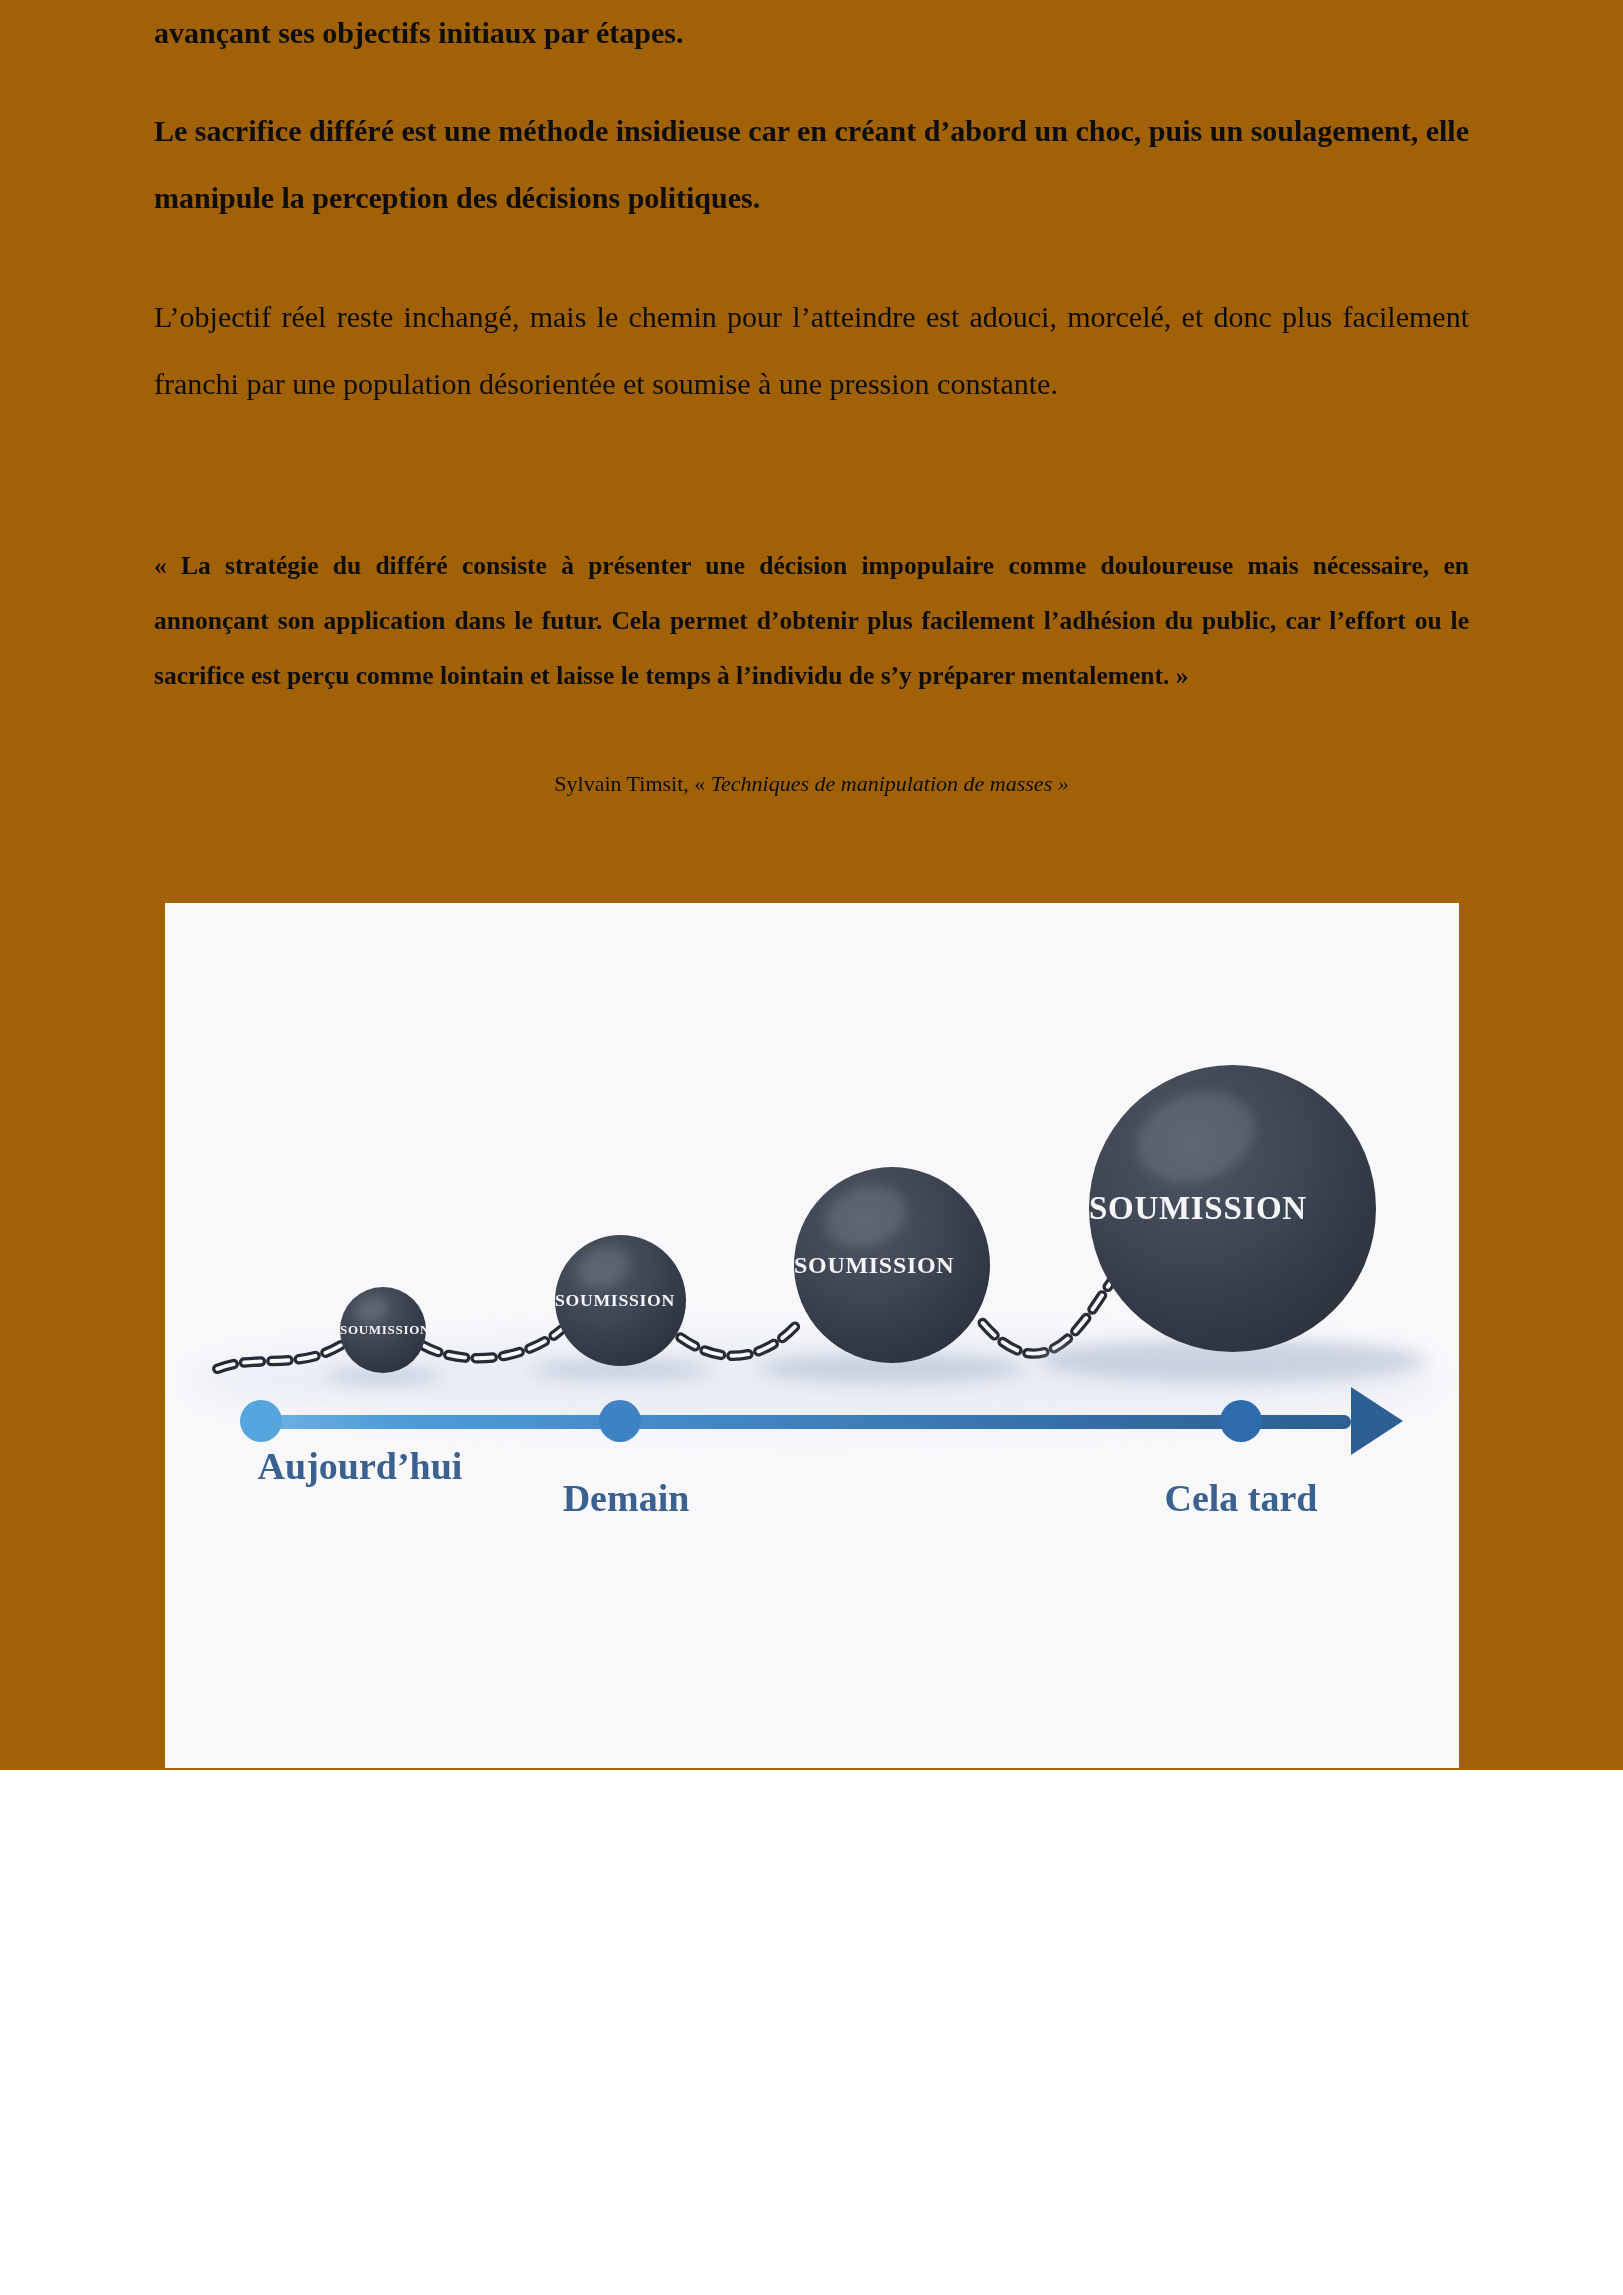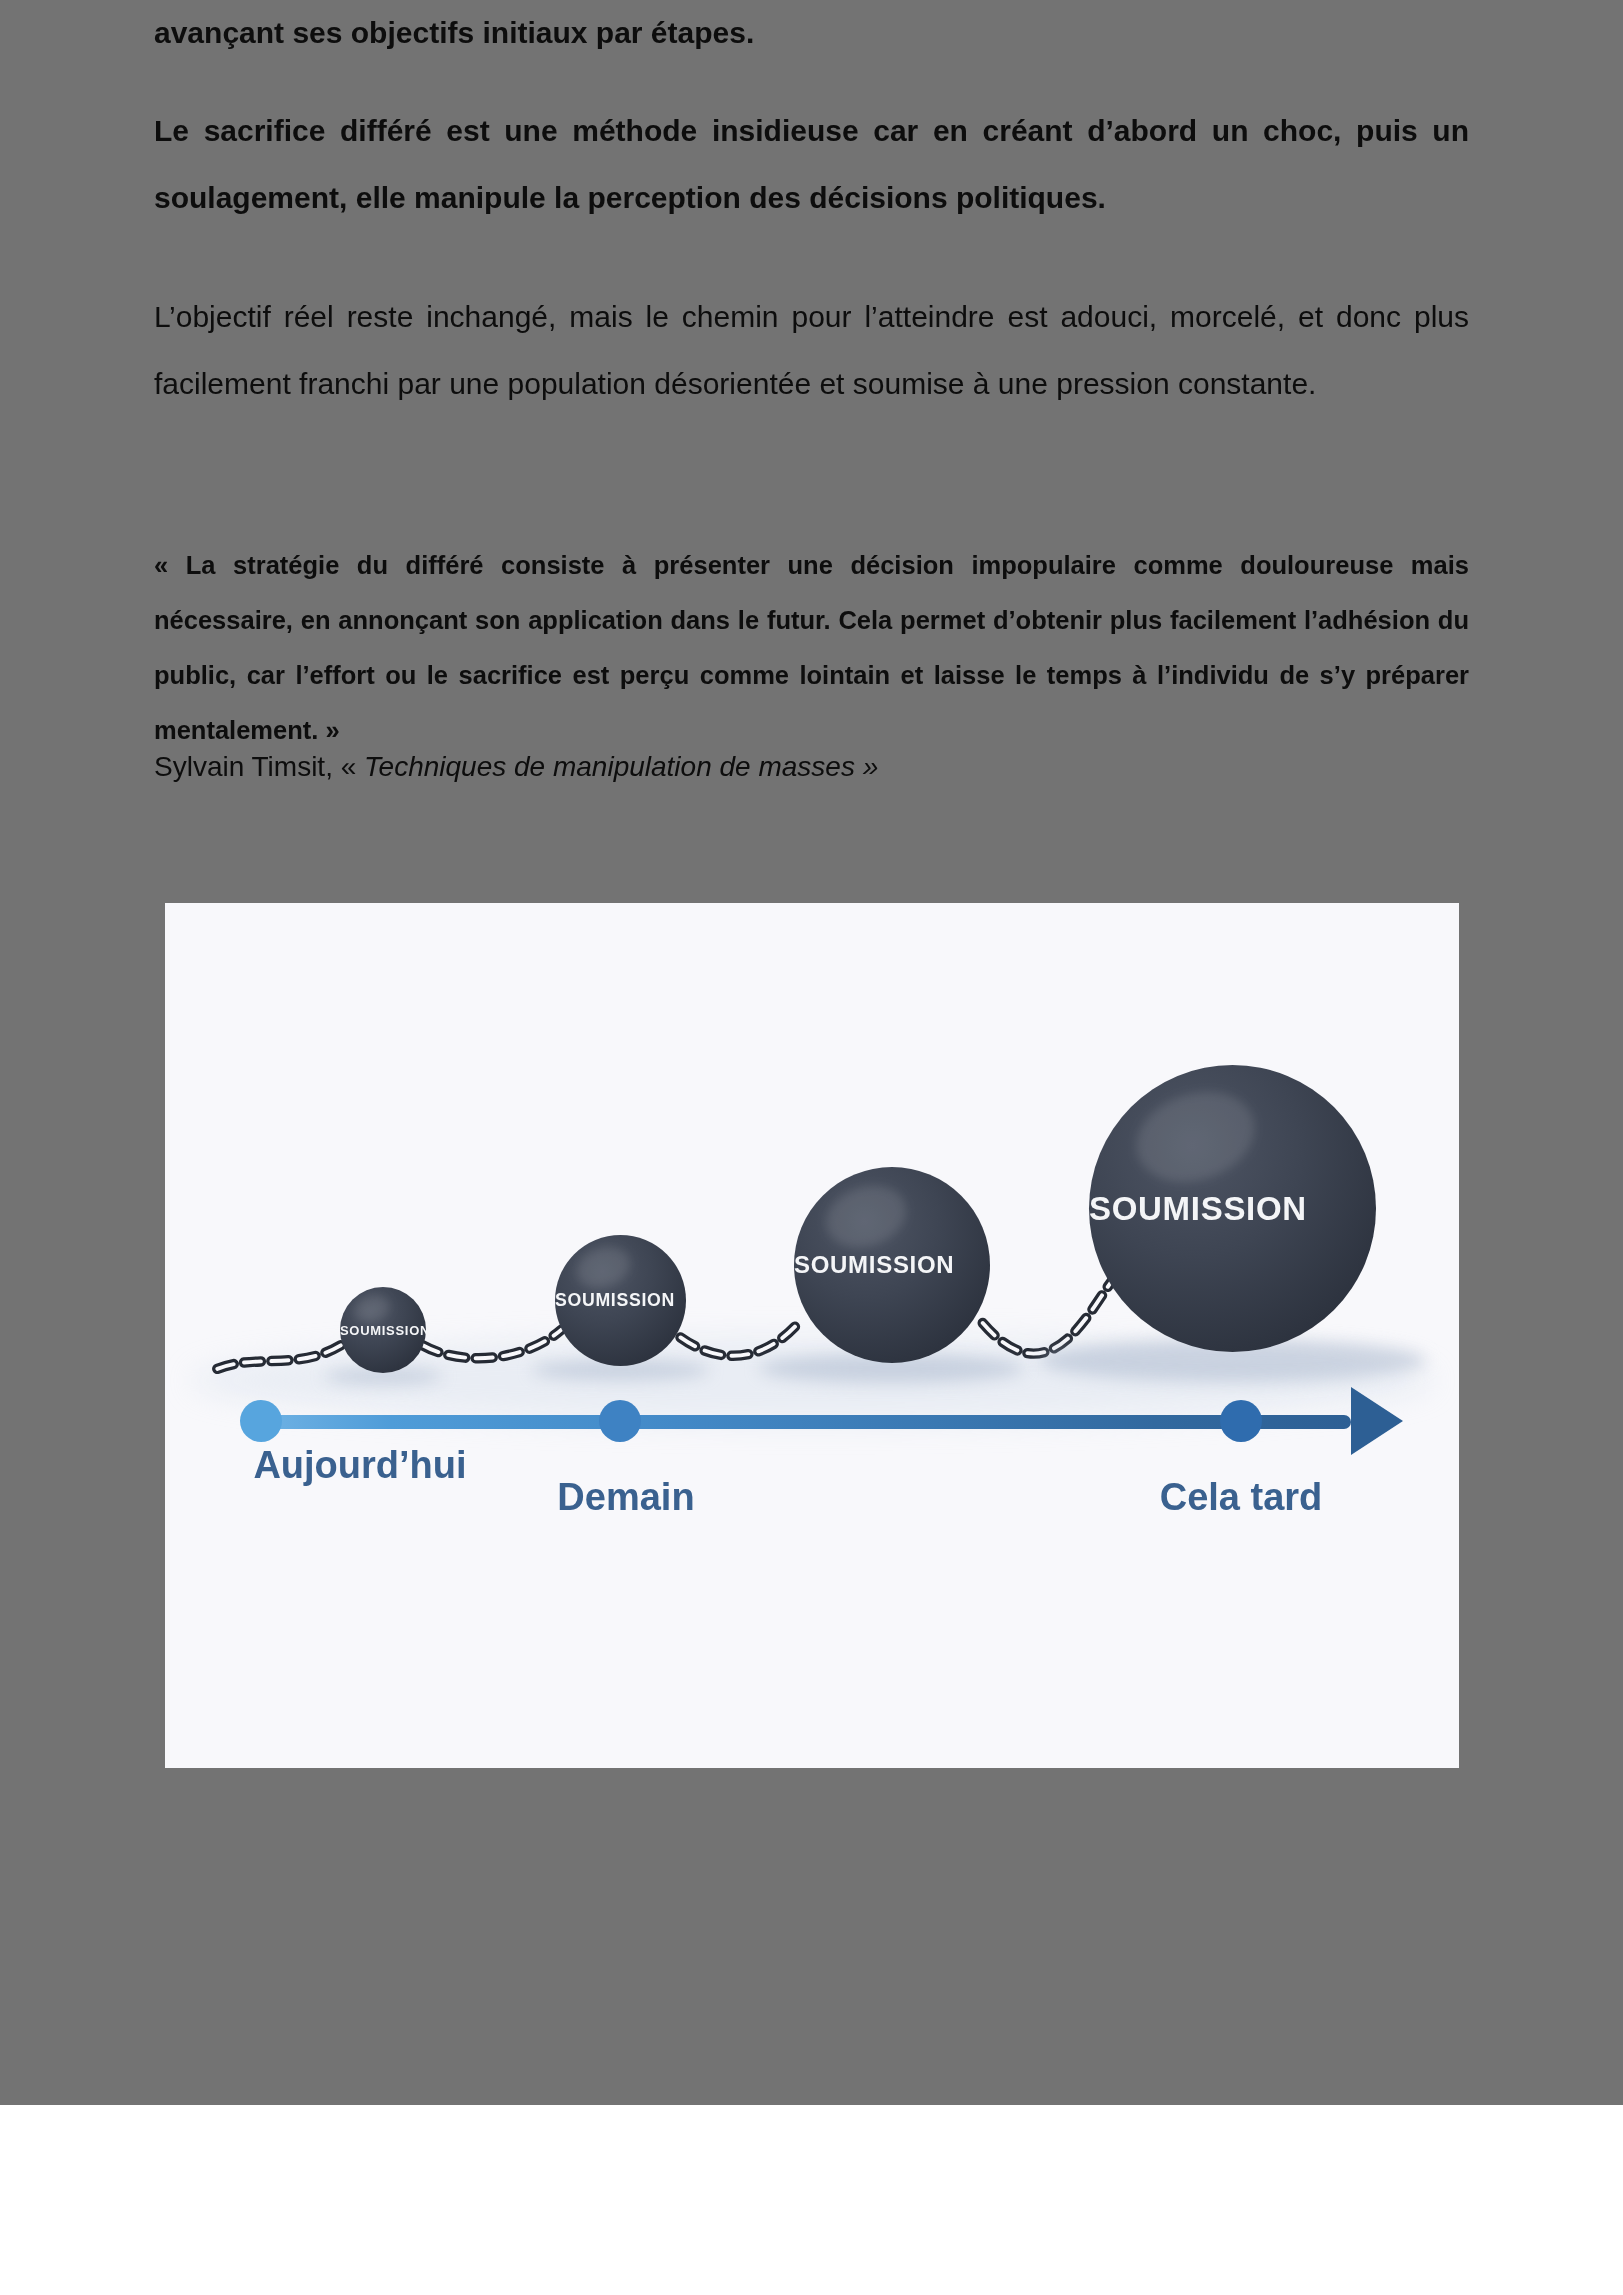--- a/index.html
+++ b/index.html
@@ -1,35 +1,35 @@
 <!DOCTYPE html>
 <html lang="fr" style="font-size:10.5px"><head>
 <meta charset="utf-8">
 <style>
   html,body{margin:0;padding:0;background:#ffffff;}
   .page{
     position:relative;
     width:1623px;
-    height:2105px;
-    background:#737373;
+    height:1770px;
+    background:#a16207;
     overflow:hidden;
-    font-family:Liberation Sans, sans-serif;
+    font-family:Liberation Serif, serif;
     color:#0d0d0d;
   }
   .txt{
     position:absolute;
     left:154px;
     width:1315px;
     margin:0;
     text-align:justify;
   }
   .p-body{ font-size:30px; line-height:67px; font-weight:400; }
   .p-bold{ font-size:30px; line-height:67px; font-weight:700; }
   .p-quote{ font-size:25.5px; line-height:55px; font-weight:700; }
-  .p-attr{ font-size:28px; line-height:33px; font-weight:400; text-align:left; }
+  .p-attr{ font-size:22px; line-height:33px; font-weight:400; text-align:center;margin-top:17px; }
   .p-attr .work{ font-style:italic; }
 
   
   .figure{
     position:absolute;
     left:165px; top:903px;
     width:1294px; height:865px;
     background:#f8f8fb;
     overflow:hidden;
   }

